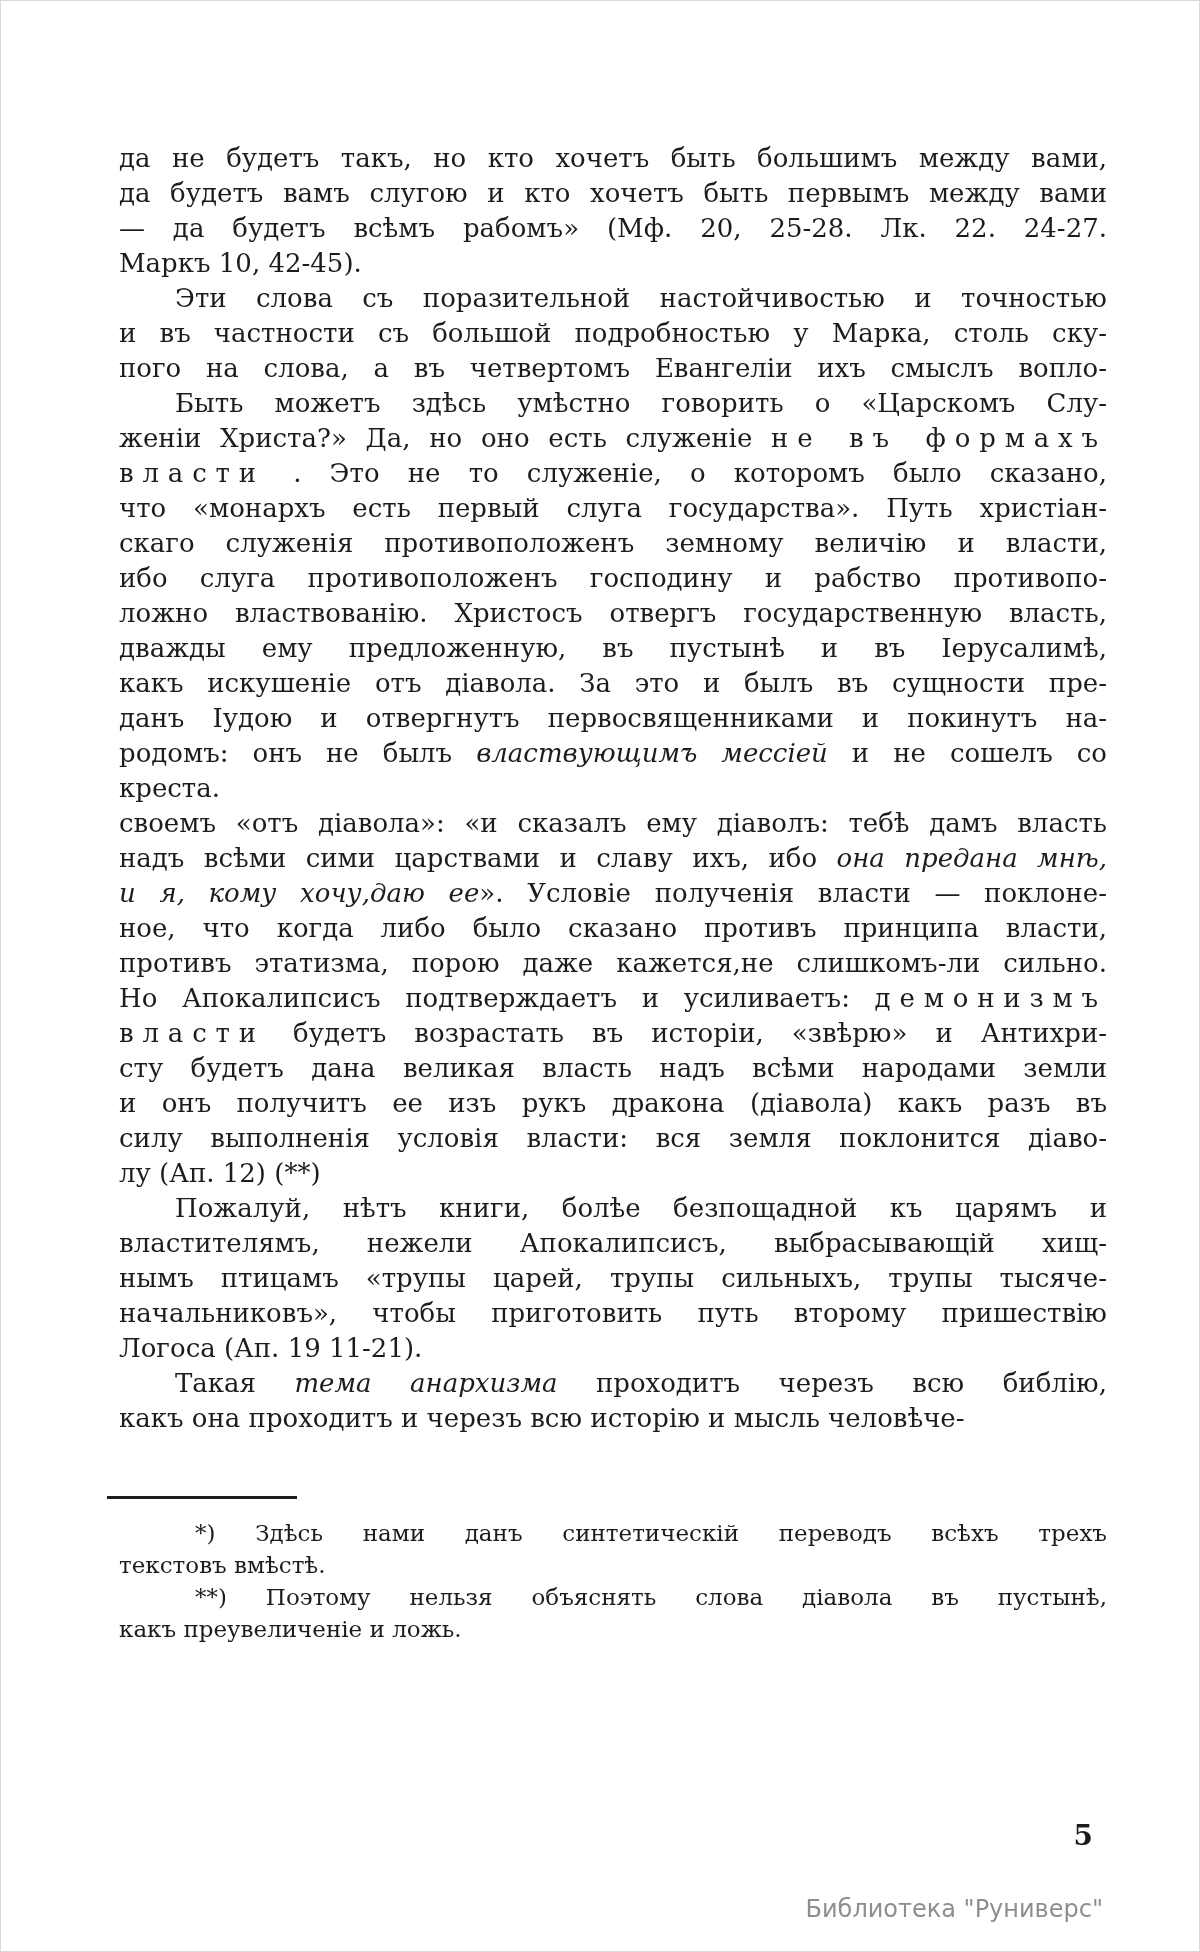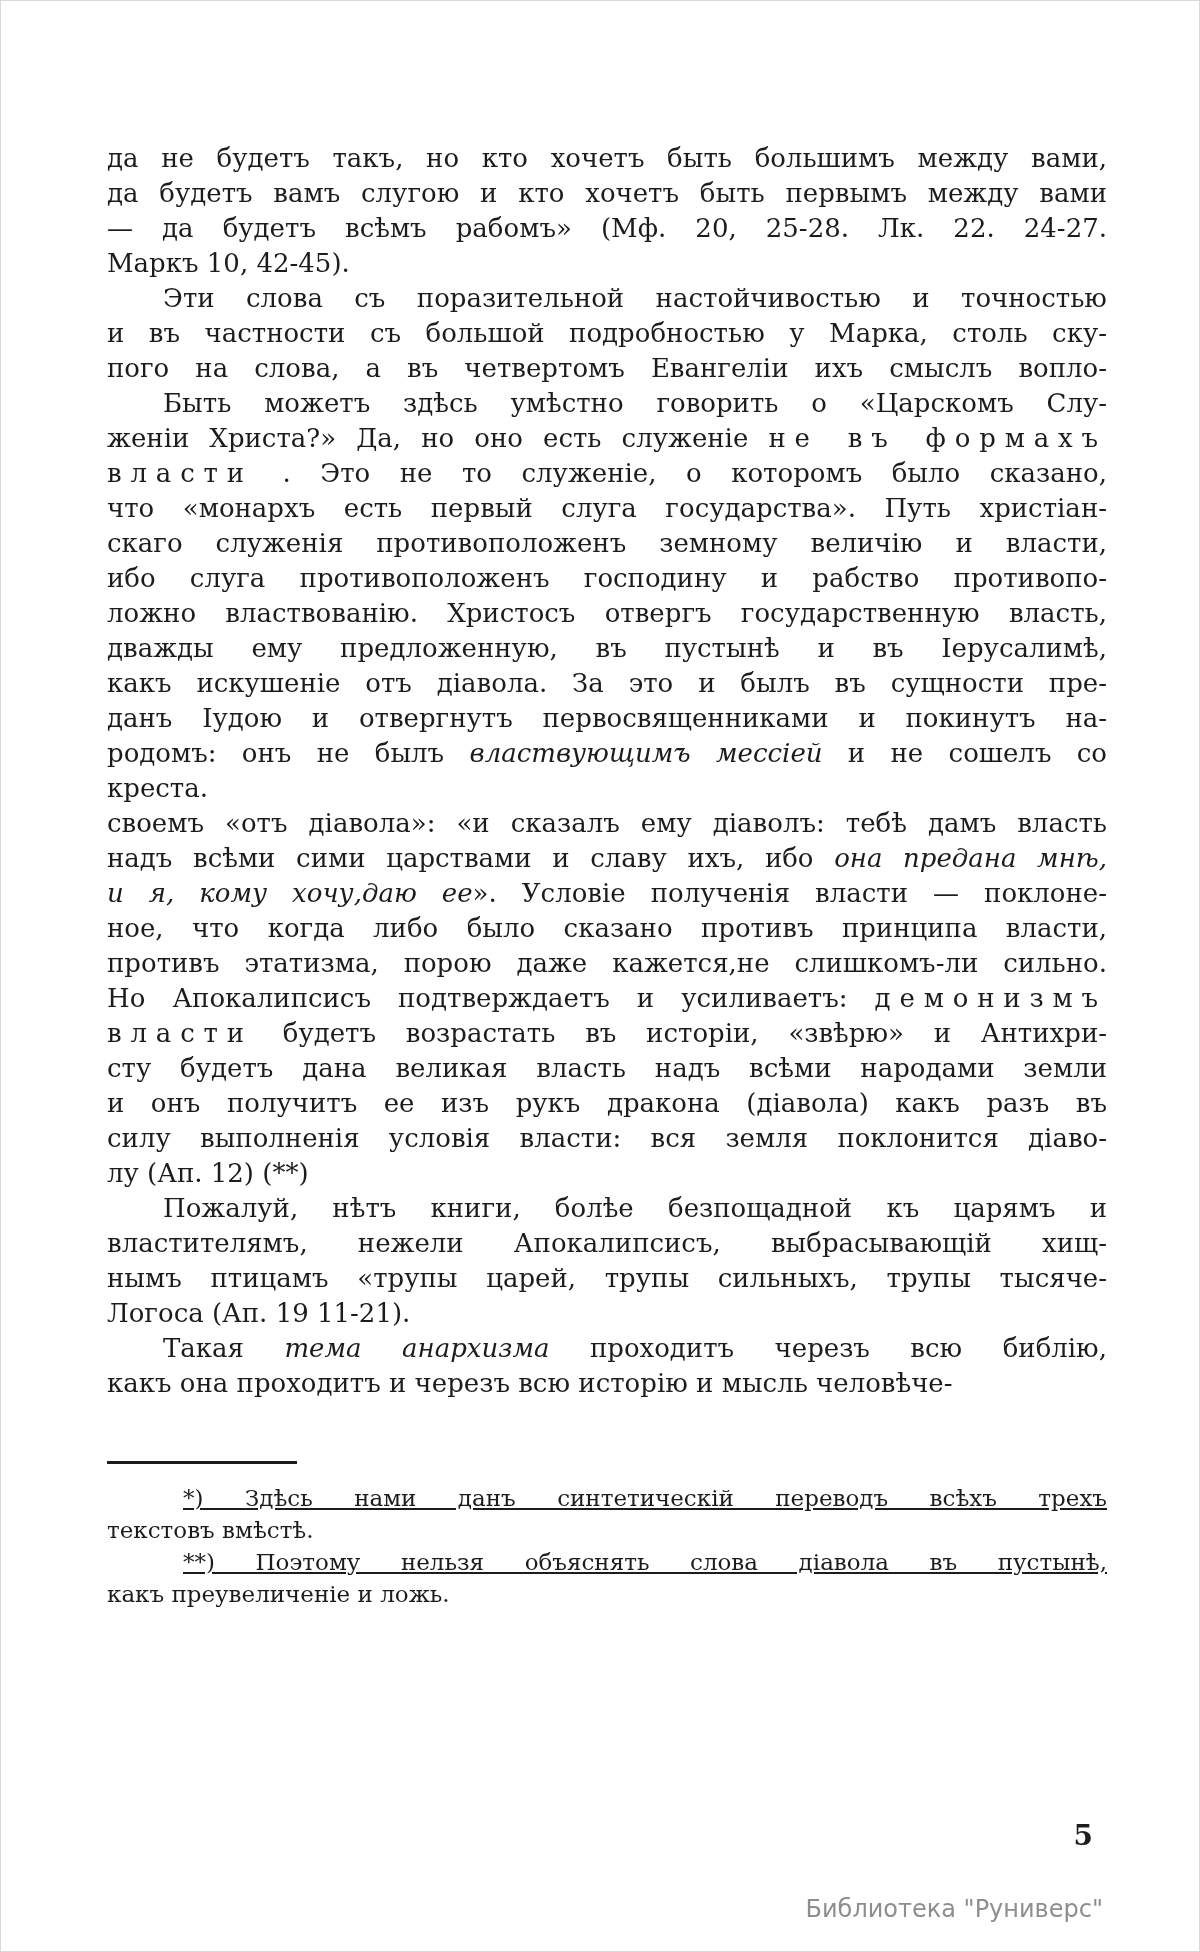--- a/index.html
+++ b/index.html
@@ -21,36 +21,37 @@
     position: absolute;
     left: 106px; top: 140px;
     width: 1000px;
   }
   .paragraph { }
   .line {
     font-size: 26px;
     line-height: 35px;
     text-align: justify;
     text-align-last: justify;
+    margin-left: 12px;
   }
   .line.last { text-align-last: left; }
   .line.indent { text-indent: 56px; }
   .italic { font-style: italic; }
   .spaced { letter-spacing: 0.34em; }
   .footnote-rule {
     width: 190px;
     border-top: 3px solid #1c1c1c;
     margin-top: 60px;
   }
   .footnotes-block { margin-top: 18px; }
   .footnotes-block .line {
     font-size: 23px;
     line-height: 32px;
   }
-  .footnotes-block .line.indent { text-indent: 76px; text-decoration: underline; }
+  .footnotes-block .line.indent { text-indent: 76px; }
   .page-number {
     position: absolute;
     right: 106px; top: 1818px;
     font-size: 28px;
     font-weight: bold;
     color: #1c1c1c;
   }
   .watermark {
     position: absolute;
     right: 96px; top: 1894px;
@@ -100,20 +101,21 @@
           <div class="line"><span class="spaced">власти</span><span class="normal"> будетъ возрастать въ исторіи, «звѣрю» и Антихри-</span></div>
           <div class="line"><span class="normal">сту будетъ дана великая власть надъ всѣми народами земли</span></div>
           <div class="line"><span class="normal">и онъ получитъ ее изъ рукъ дракона (діавола) какъ разъ въ</span></div>
           <div class="line"><span class="normal">силу выполненія условія власти: вся земля поклонится діаво-</span></div>
           <div class="line last"><span class="normal">лу (Ап. 12) (**)</span></div>
         </div>
         <div class="paragraph">
           <div class="line indent"><span class="normal">Пожалуй, нѣтъ книги, болѣе безпощадной къ царямъ и</span></div>
           <div class="line"><span class="normal">властителямъ, нежели Апокалипсисъ, выбрасывающій хищ-</span></div>
           <div class="line"><span class="normal">нымъ птицамъ «трупы царей, трупы сильныхъ, трупы тысяче-</span></div>
+          <div class="line"><span class="normal">начальниковъ», чтобы приготовить путь второму пришествію</span></div>
           <div class="line last"><span class="normal">Логоса (Ап. 19 11-21).</span></div>
         </div>
         <div class="paragraph">
           <div class="line indent"><span class="normal">Такая </span><span class="italic">тема анархизма</span><span class="normal"> проходитъ черезъ всю библію,</span></div>
           <div class="line last"><span class="normal">какъ она проходитъ и черезъ всю исторію и мысль человѣче-</span></div>
         </div>
       </div>
     <div class="footnote-rule"></div>
     <div id="footnotes" class="footnotes-block">
         <div class="paragraph">

